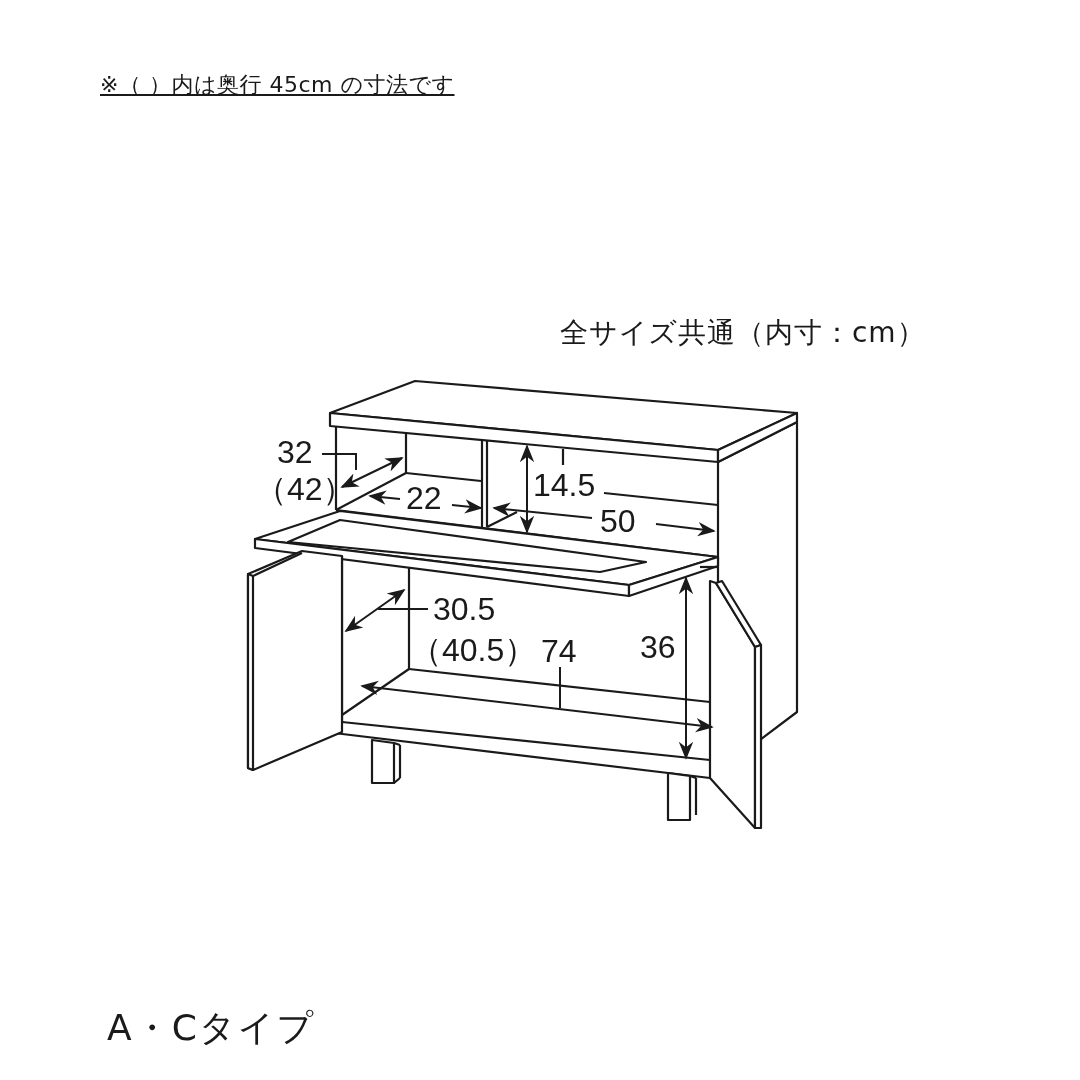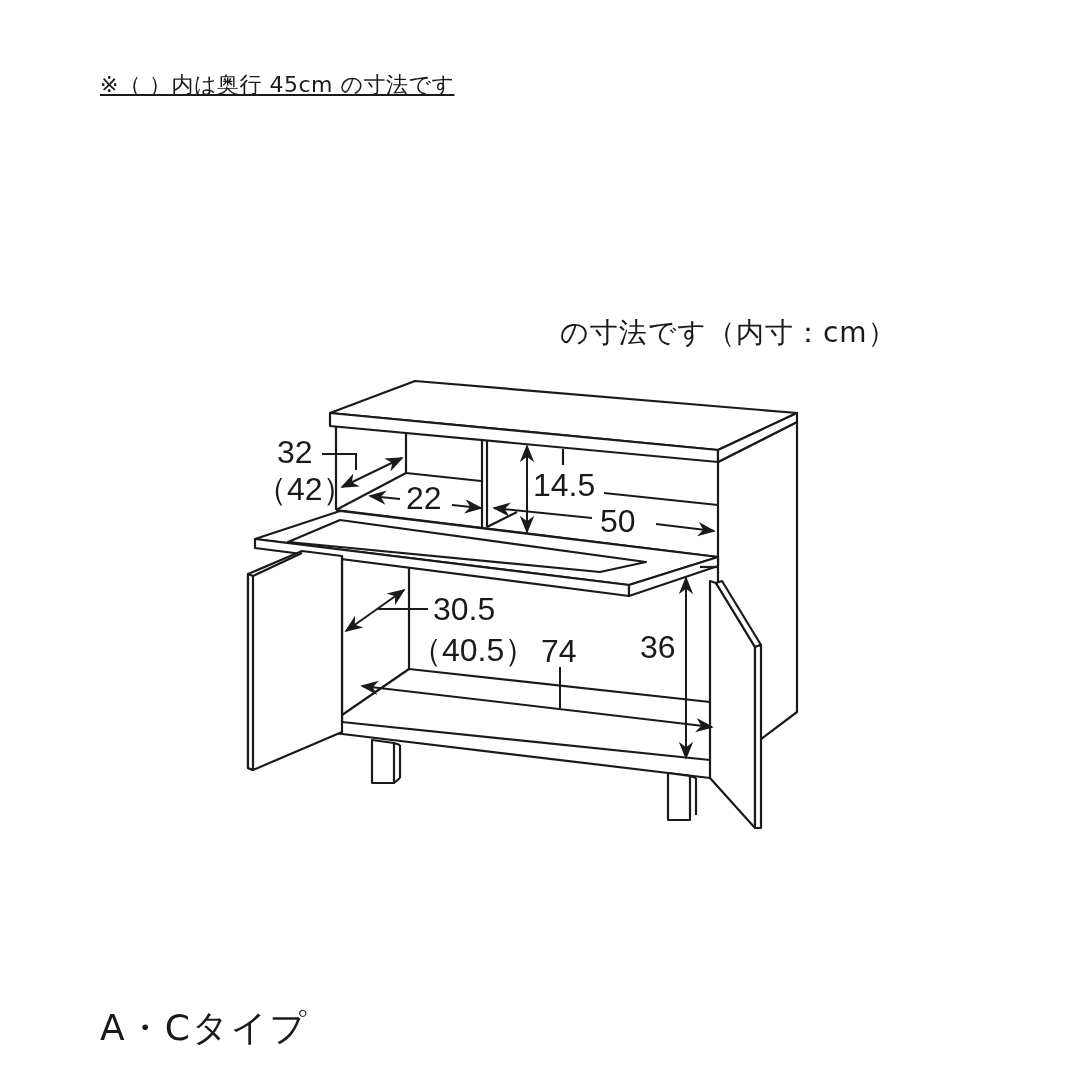--- a/index.html
+++ b/index.html
@@ -1,31 +1,31 @@
 <!DOCTYPE html>
 <html><head>
 <meta charset="utf-8">
 <style>
   html, body { margin: 0; padding: 0; background: #ffffff; }
   body { width: 1080px; height: 1080px; position: relative; overflow: hidden;
          font-family: "DejaVu Sans", "Liberation Sans", sans-serif; color: #1a1a1a; }
   .note { position: absolute; left: 100px; top: 70px; font-size: 22px; letter-spacing: 0.5px; text-decoration: underline; }
   .heading { position: absolute; left: 560px; top: 314px; font-size: 28px; letter-spacing: 1px; }
-  .type-label { position: absolute; left: 100px; top: 1004px; font-size: 36px; letter-spacing: 2px; }
+  .type-label { position: absolute; left: 107px; top: 1004px; font-size: 36px; letter-spacing: 2px; }
   svg.drawing { position: absolute; left: 0; top: 0; }
   svg .ln { stroke: #1a1a1a; stroke-width: 2.2; fill: none; stroke-linejoin: round; }
   svg .fillw { fill: #ffffff; stroke: #1a1a1a; stroke-width: 2.2; stroke-linejoin: round; }
   svg .dim { stroke: #1a1a1a; stroke-width: 2; fill: none; }
   svg .num { font-family: "Liberation Sans", sans-serif; font-size: 32px; fill: #1a1a1a; }
 </style>
 </head>
 <body>
 
 <div class="note">※（ ）内は奥行 45cm の寸法です</div>
-<div class="heading">の寸法です（内寸：cm）</div>
+<div class="heading">全サイズ共通（内寸：cm）</div>
 
 <svg class="drawing" width="1080" height="1080" viewBox="0 0 1080 1080">
   <defs>
     <marker id="arr" viewBox="0 0 10 10" refX="9" refY="5" markerWidth="9" markerHeight="9" orient="auto-start-reverse">
       <path d="M0,1 L10,5 L0,9 L3,5 Z" fill="#1a1a1a"></path>
     </marker>
   </defs>
 
   <g>
     <polygon class="fillw" points="718,462 797,422 797,712 760,740 718,740"></polygon>

